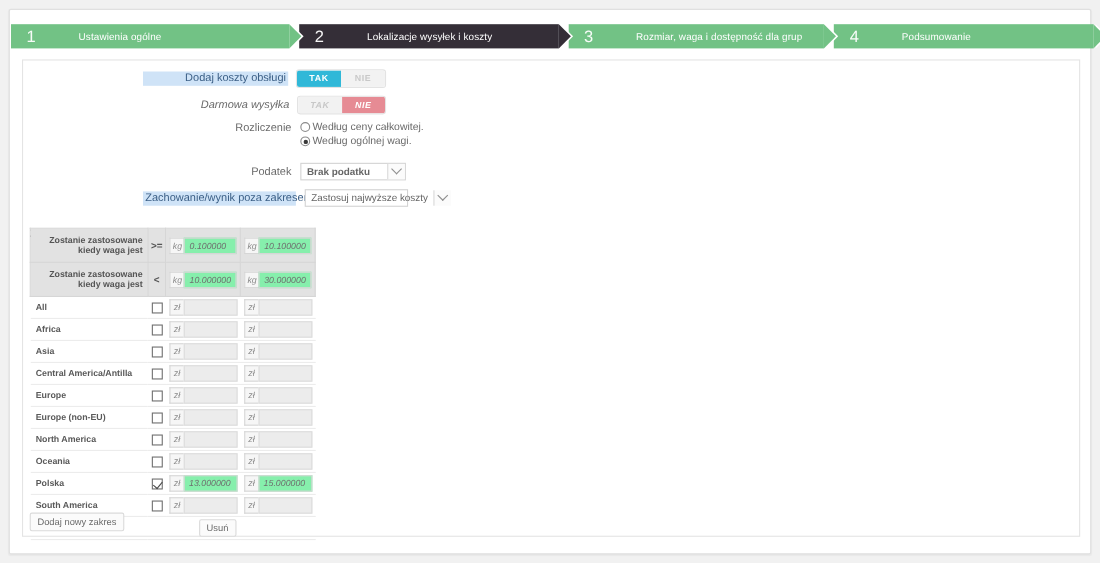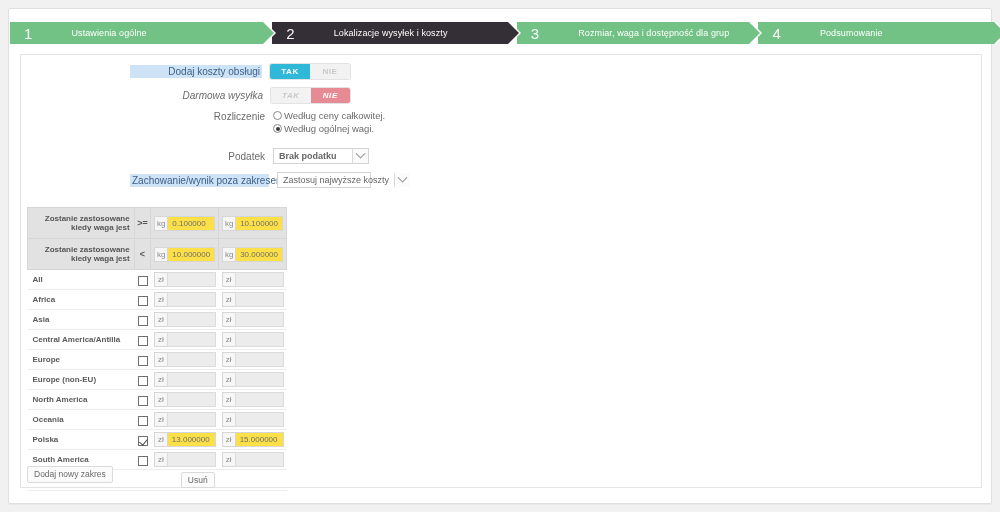--- a/index.html
+++ b/index.html
@@ -115,28 +115,28 @@
   }
   .rtable td{padding:0;vertical-align:middle;}
 
   .hdr-row td{background:#e2e2e2;border:1px solid #d6d6d6;height:26px;}
   .hdr-name{
     width:103px;text-align:right;font-size:8px;font-weight:bold;color:#555;
     padding:2px 4px 2px 5px !important;line-height:1.15;
   }
   .hdr-op{width:18px;text-align:center;font-size:9px;color:#555;font-weight:bold;}
 
-  .ig{display:flex;align-items:flex-end;height:15px;margin:0 3px;}
+  .ig{display:flex;align-items:flex-end;height:15px;margin:0 3px;font-style:italic;}
   .ig .unit{
     width:13px;height:15px;line-height:14px;text-align:center;
     font-size:8px;color:#8a8a8a;background:#f6f6f6;
     border:1px solid #d6d6d6;border-right:none;box-sizing:border-box;
   }
   .ig .fld{
-    flex:1;height:15px;line-height:14px;background:#fde047;
+    flex:1;height:15px;line-height:14px;background:#86efac;
     border:1px solid #d6d6d6;box-sizing:border-box;
     font-size:8px;color:#6e6e6e;padding:0 4px;overflow:hidden;white-space:nowrap;
   }
   .ig .fld.disabled{background:#ececec;border-color:#dcdcdc;}
   td.cell-in{width:65px;}
 
   .zrow td{border-bottom:1px solid #ececec;height:19px;}
   .z-name{
     font-size:8px;font-weight:bold;color:#5a5a5a;padding-left:5px !important;
     white-space:nowrap;

